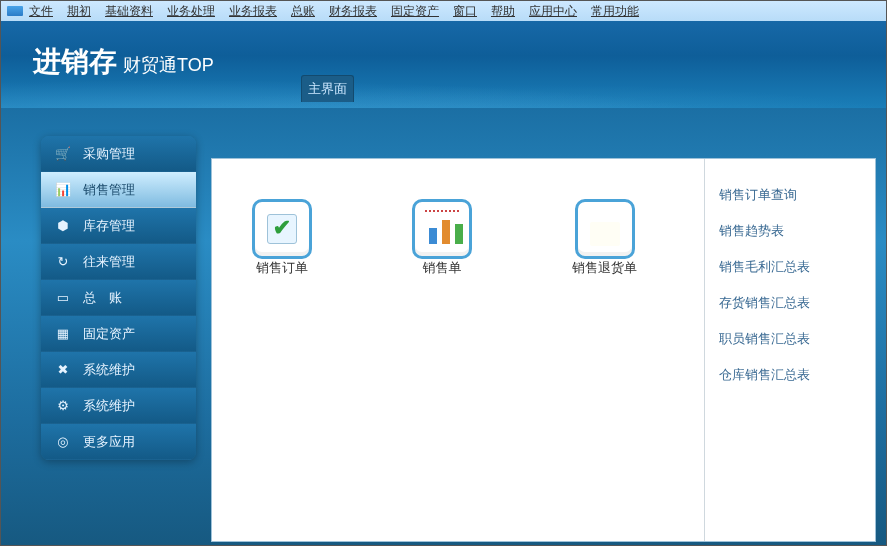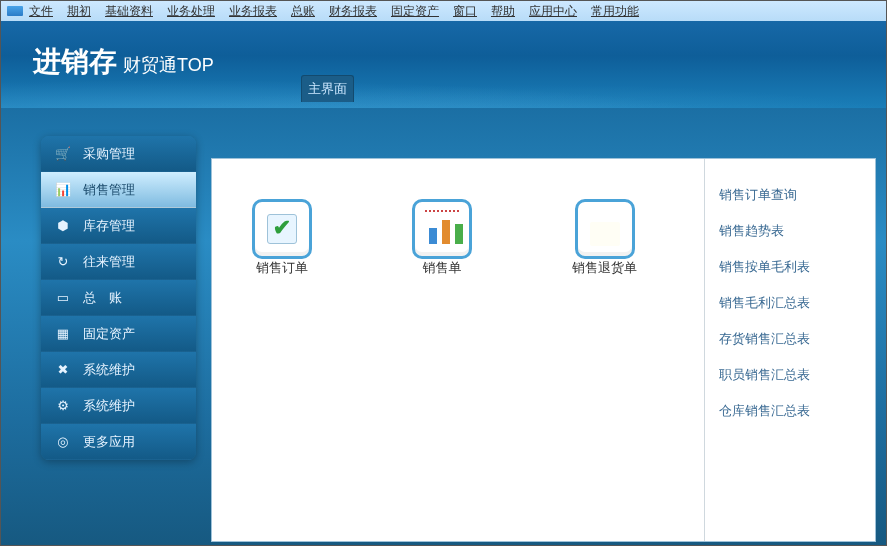--- a/index.html
+++ b/index.html
@@ -137,21 +137,20 @@
         <div class="mlabel">销售单</div>
       </div>
       <div class="module">
         <div class="micon icon-return"></div>
         <div class="mlabel">销售退货单</div>
       </div>
     </div>
     <div class="linkpanel">
       <div class="litem">销售订单查询</div>
       <div class="litem">销售趋势表</div>
-      <div class="litem">销售按单毛利表</div>
       <div class="litem">销售毛利汇总表</div>
       <div class="litem">存货销售汇总表</div>
       <div class="litem">职员销售汇总表</div>
       <div class="litem">仓库销售汇总表</div>
     </div>
   </div>
 
 </div>
 
 </body></html>

